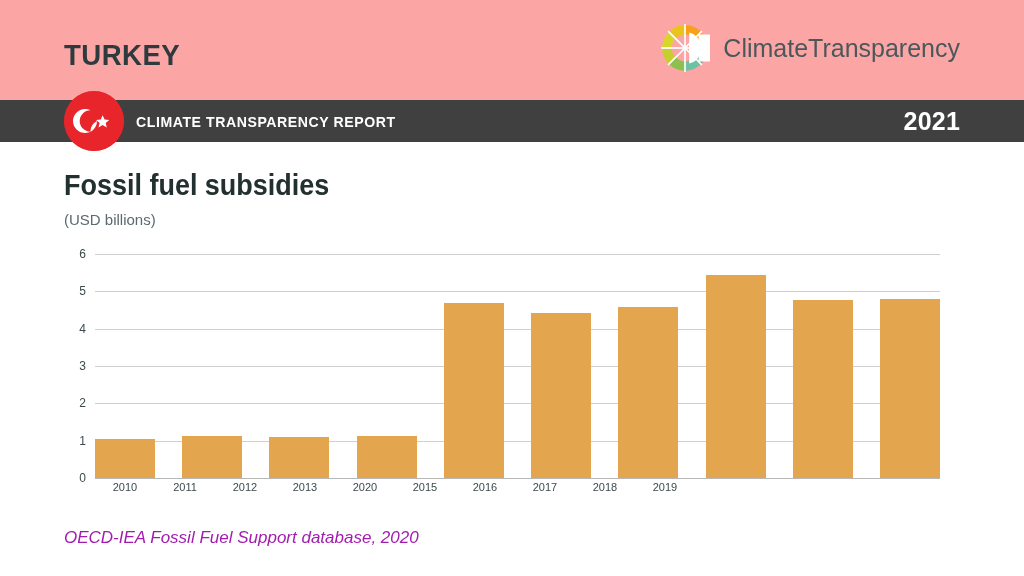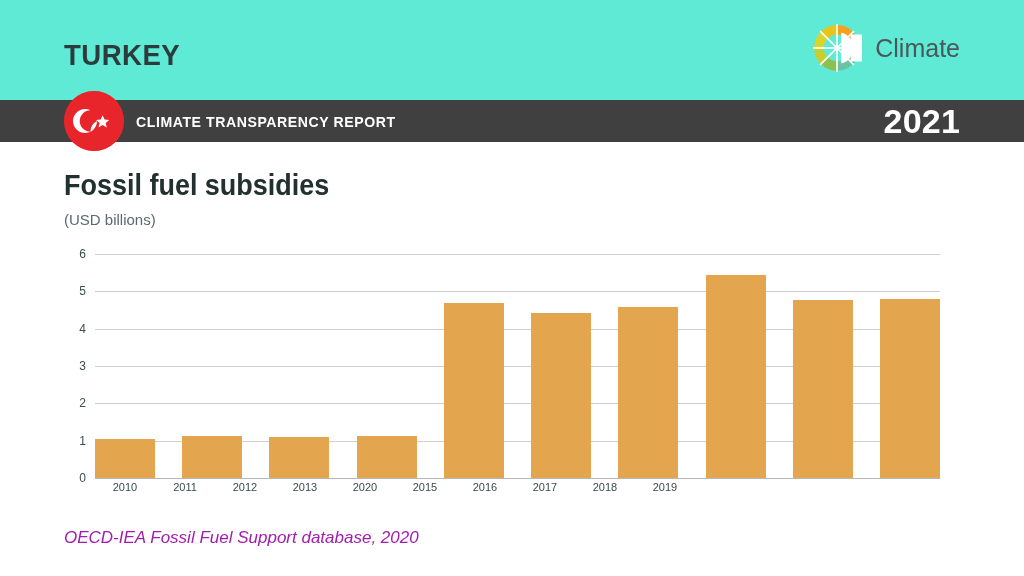--- a/index.html
+++ b/index.html
@@ -7,21 +7,21 @@
     width:1024px;height:576px;
     background:#ffffff;
     font-family:"Liberation Sans", sans-serif;
     overflow:hidden;
     position:relative;
   }
 
   
   .header{
     position:absolute;left:0;top:0;width:1024px;height:100px;
-    background:#5eead4;
+    background:#fca5a5;
   }
   .country-title{
     position:absolute;left:64px;top:40px;
     font-size:30px;font-weight:bold;letter-spacing:0.5px;
     color:#2E3B3E;line-height:1;
     font-family:"Liberation Sans", sans-serif;
     transform:scaleX(0.92);transform-origin:left center;
   }
   .brand{
     position:absolute;right:64px;top:22px;
@@ -45,21 +45,21 @@
   .flag-svg{display:block;width:60px;height:60px;}
   .band-label{
     position:absolute;left:136px;top:0;height:42px;
     display:flex;align-items:center;
     color:#ffffff;font-size:15px;font-weight:bold;letter-spacing:0.6px;
     transform:scaleX(0.94);transform-origin:left center;
   }
   .band-year{
     position:absolute;right:64px;top:0;height:42px;
     display:flex;align-items:center;
-    color:#ffffff;font-size:34px;font-weight:bold;letter-spacing:0.2px;
+    color:#ffffff;font-size:25px;font-weight:bold;letter-spacing:0.2px;
   }
 
   
   .chart-title{
     position:absolute;left:64px;top:171px;
     font-size:29px;font-weight:bold;color:#22302F;line-height:1;
     transform:scaleX(0.93);transform-origin:left center;
   }
   .chart-subtitle{
     position:absolute;left:64px;top:211px;
@@ -132,20 +132,21 @@
         <rect x="-1.6" y="-46" width="3.2" height="92" fill="#ffffff" transform="rotate(0)"></rect>
         <rect x="-1.6" y="-46" width="3.2" height="92" fill="#ffffff" transform="rotate(45)"></rect>
         <rect x="-1.6" y="-46" width="3.2" height="92" fill="#ffffff" transform="rotate(90)"></rect>
         <rect x="-1.6" y="-46" width="3.2" height="92" fill="#ffffff" transform="rotate(135)"></rect>
         <path d="M26,-26 L48,-26 L48,26 L26,26 Z" fill="#ffffff"></path>
         <path d="M8,-30 A30,30 0 0,1 30,-8 L30,8 A30,30 0 0,1 8,30 Z" fill="#ffffff"></path>
       </g>
     </svg>
     <div class="brand-words">
       <span>Climate</span>
+      <span>Transparency</span>
     </div>
   </div>
 </div>
 
 <div class="band">
   <div class="flag-badge">
     <svg class="flag-svg" viewBox="0 0 60 60">
       <circle cx="30" cy="30" r="30" fill="#E8252A"></circle>
       <path d="M33 30 a12 12 0 1 1 -6.6 -10.7 a9.7 9.7 0 1 0 0 21.4 a12 12 0 0 1 6.6 -10.7 Z" fill="#ffffff"></path>
       <polygon fill="#ffffff" points="38.6,24.2 40.6,28.5 45.2,28.9 41.7,32 42.8,36.5 38.6,34.1 34.5,36.5 35.6,32 32.1,28.9 36.7,28.5"></polygon>

